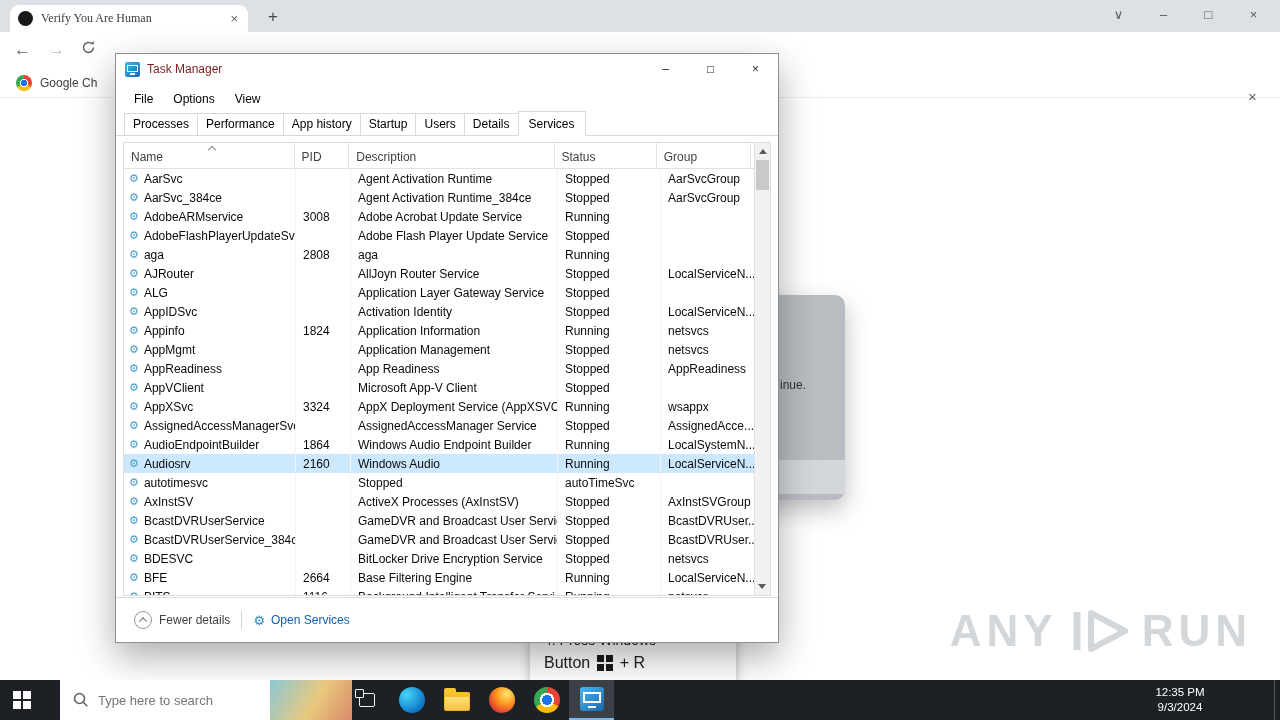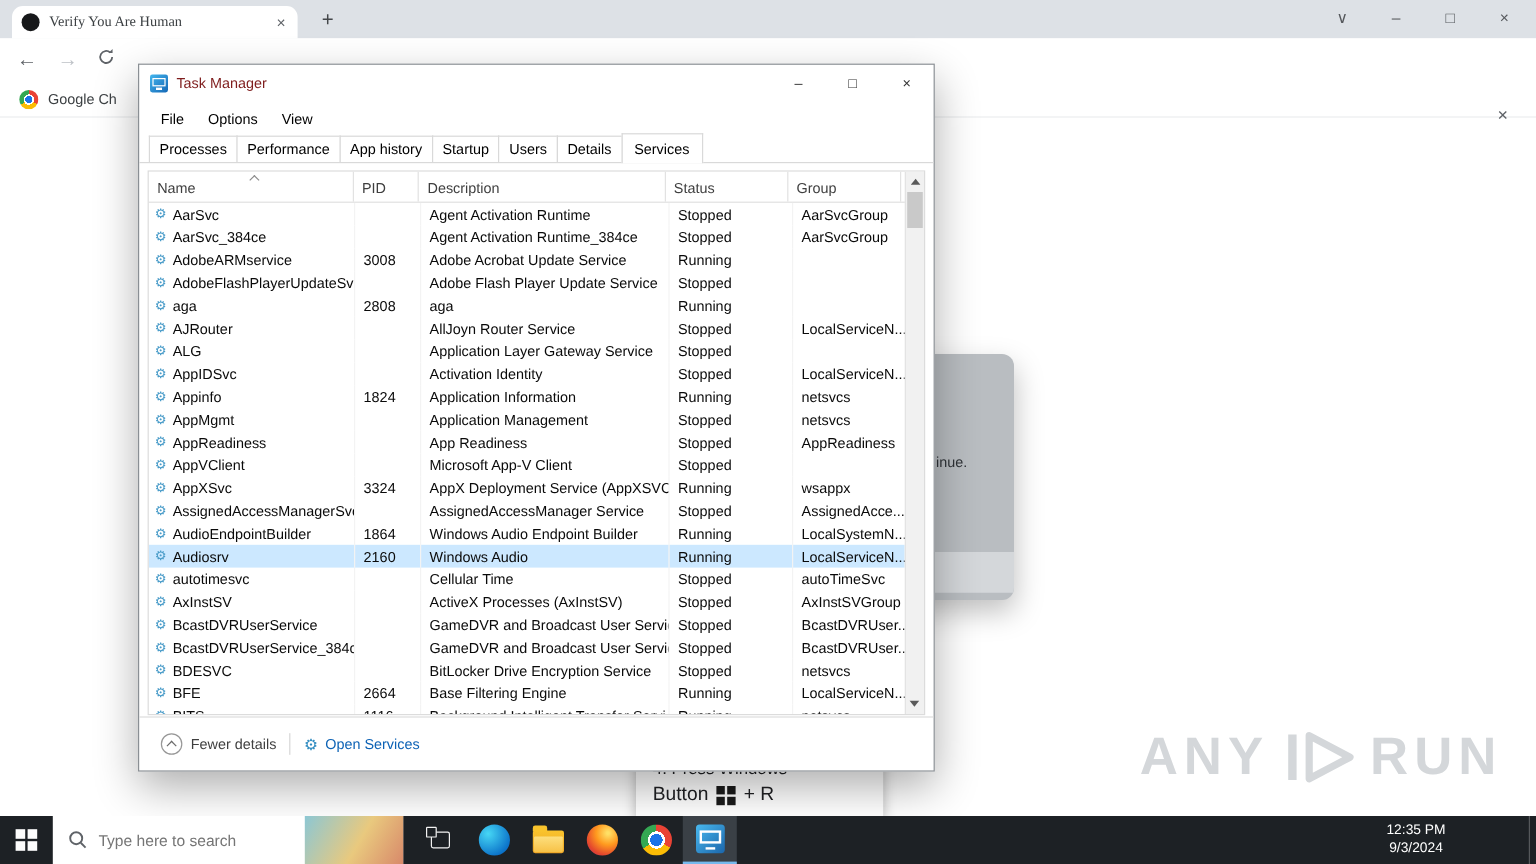--- a/index.html
+++ b/index.html
@@ -106,21 +106,21 @@
   .foot-div { width:1px; height:18px; background:#d6d6d6; margin:0 11px; }
   .open-services { display:flex; align-items:center; gap:6px; color:#0c62b5; }
   .open-services .gear { font-size:13px; color:#2f8bc0; }
 
   
   .taskbar { position:absolute; left:0; bottom:0; width:1280px; height:40px; background:#1d2125; z-index:6; }
   .tb-start { position:absolute; left:0; top:0; width:44px; height:40px; display:flex;
               align-items:center; justify-content:center; }
   .winflag { display:grid; grid-template-columns:8px 8px; grid-template-rows:8px 8px; gap:1.5px; }
   .winflag i { background:#fdfdfd; }
-  .tb-search { position:absolute; left:44px; top:0; width:292px; height:40px; background:#fff;
+  .tb-search { position:absolute; left:60px; top:0; width:292px; height:40px; background:#fff;
                display:flex; align-items:center;justify-content:center; }
   .tb-search input { border:none; outline:none; flex:1; font-size:13px; color:#5f6368;
                padding-left:8px; font-family:"Liberation Sans",sans-serif; background:transparent; }
   .search-art { position:absolute; right:0; top:0; width:82px; height:40px;
                background:linear-gradient(120deg,#8cc7d4 0%,#e9c97e 55%,#d8896a 100%); }
   .tb-slots { position:absolute; left:344px; top:0; height:40px; display:flex; }
   .tb-slot { width:45px; height:40px; display:flex; align-items:center; justify-content:center; }
   .tb-slot.active { background:#3a4046; border-bottom:2px solid #76b9ed; }
   .tv-icon { width:16px; height:14px; border:1.6px solid #f2f2f2; border-radius:2px; position:relative; }
   .tv-icon::before { content:""; position:absolute; left:-5px; top:-5px; width:7px; height:7px;
@@ -378,21 +378,20 @@
         <div class="trow selected">
           <div class="cell name"><span class="gear">⚙</span>Audiosrv</div>
           <div class="cell">2160</div>
           <div class="cell">Windows Audio</div>
           <div class="cell">Running</div>
           <div class="cell">LocalServiceN...</div>
         </div>
         <div class="trow">
           <div class="cell name"><span class="gear">⚙</span>autotimesvc</div>
           <div class="cell"></div>
-          <div class="cell">Cellular Time</div>
           <div class="cell">Stopped</div>
           <div class="cell">autoTimeSvc</div>
         </div>
         <div class="trow">
           <div class="cell name"><span class="gear">⚙</span>AxInstSV</div>
           <div class="cell"></div>
           <div class="cell">ActiveX Processes (AxInstSV)</div>
           <div class="cell">Stopped</div>
           <div class="cell">AxInstSVGroup</div>
         </div>

